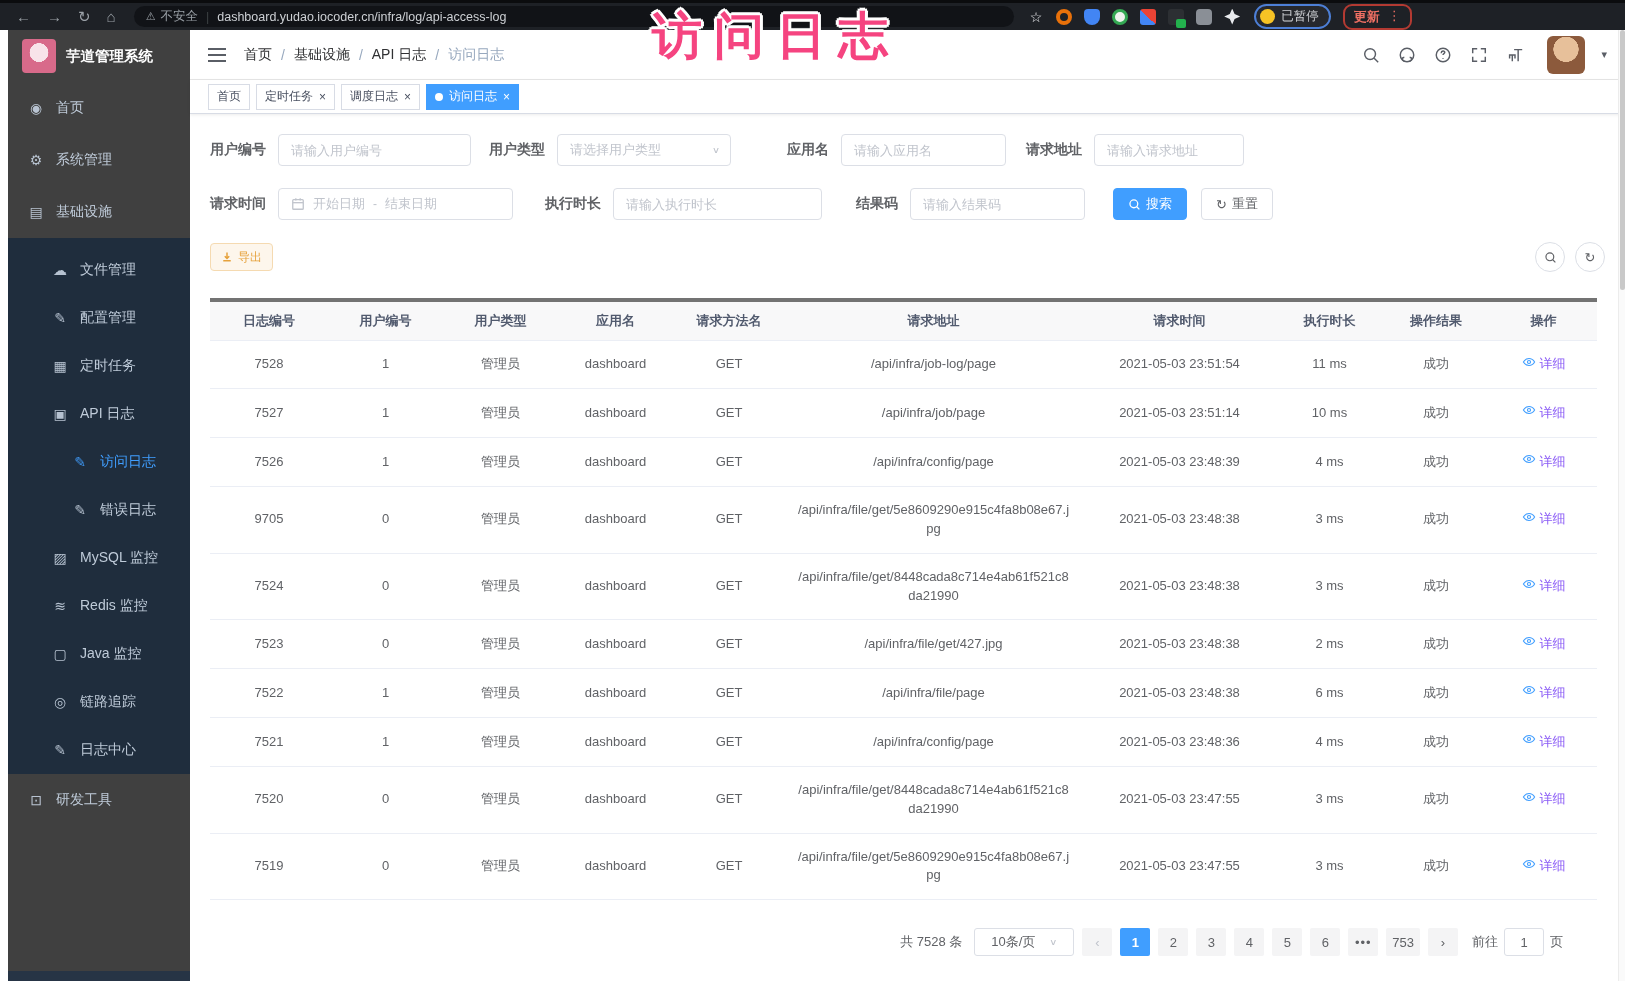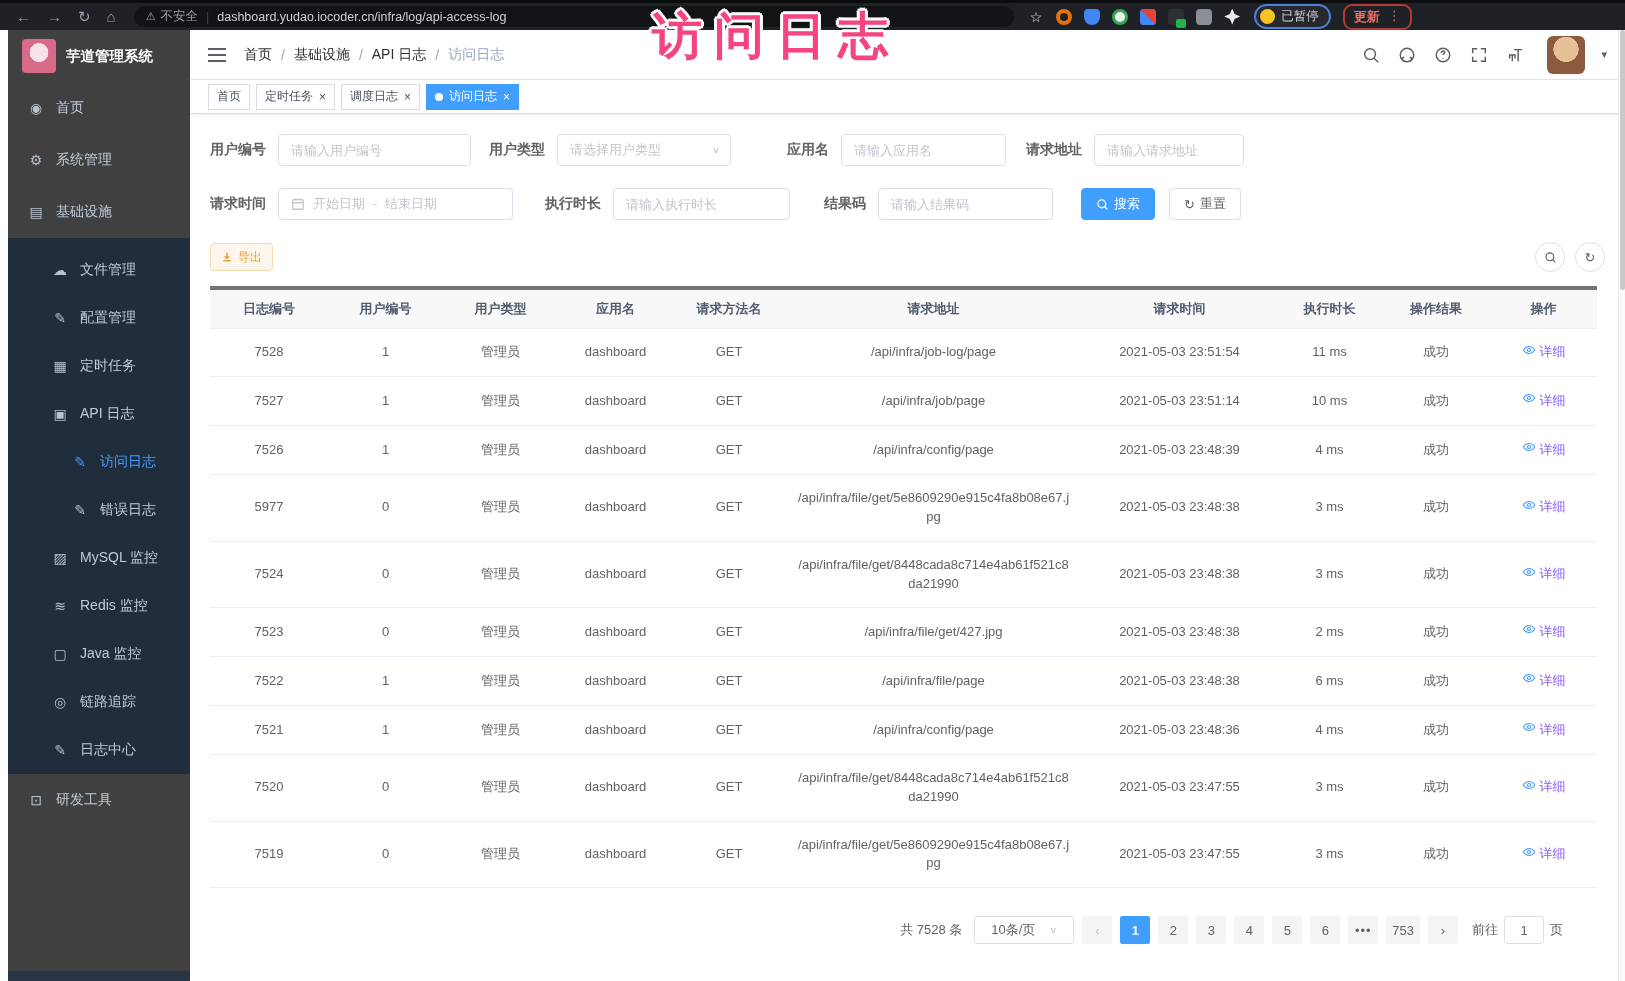--- a/index.html
+++ b/index.html
@@ -107,21 +107,21 @@
   .range-sep { color:#c0c4cc; font-size:12px; }
   .btn { height:32px; border-radius:4px; border:1px solid #dcdfe6; background:#fff; color:#606266;
     font-size:13px; padding:0 14px; cursor:pointer; display:inline-flex; align-items:center; gap:5px;
     font-family:"Liberation Sans", sans-serif; }
   .btn.primary { background:#409eff; border-color:#409eff; color:#fff; }
   .btn.primary svg { width:13px; height:13px; stroke:#fff; fill:none; stroke-width:2; }
   .btn .r-icon { font-size:13px; }
   .btn.warning-plain { height:28px; background:#fdf6ec; border-color:#f5dab1; color:#e6a23c; padding:0 10px; font-size:12px; }
   .btn.warning-plain svg { width:12px; height:12px; stroke:#e6a23c; fill:none; stroke-width:2; }
 
-  .toolbar-row { display:flex; align-items:center; margin-bottom:14px;justify-content:space-between; }
+  .toolbar-row { display:flex; align-items:center; margin-bottom:26px;justify-content:space-between; }
   .mini-circles { margin-left:auto; display:flex; gap:10px; }
   .mini-btn { width:30px; height:30px; border-radius:50%; border:1px solid #dcdfe6; background:#fff;
     display:flex; align-items:center; justify-content:center; cursor:pointer; color:#606266; font-size:13px; }
   .mini-btn svg { width:13px; height:13px; stroke:#606266; fill:none; stroke-width:1.8; }
 
   
   table.log-table { width:1387px; border-collapse:collapse; table-layout:fixed; font-size:13px; color:#606266; }
   .log-table th { background:#f8f8f9; color:#515a6e; font-weight:bold; height:40px;
     border-bottom:1px solid #ebeef5; border-top:4px solid #737373; text-align:center; padding:0 6px; }
   .log-table td { border-bottom:1px solid #ebeef5; text-align:center; padding:14px 10px;
@@ -362,21 +362,21 @@
               <line x1="2" y1="6.5" x2="14" y2="6.5"></line>
               <line x1="5.5" y1="1.5" x2="5.5" y2="4"></line>
               <line x1="10.5" y1="1.5" x2="10.5" y2="4"></line>
             </svg>
         </span>
         <span class="placeholder-text">开始日期</span>
         <span class="range-sep">-</span>
         <span class="placeholder-text">结束日期</span>
       </div>
       <span class="f-label" style="margin-left:32px">执行时长</span>
-      <div class="el-input" style="width:177px">
+      <div class="el-input" style="width:209px">
         <input placeholder="请输入执行时长" style="">
       </div>
       <span class="f-label" style="margin-left:34px">结果码</span>
       <div class="el-input" style="width:175px">
         <input placeholder="请输入结果码" style="">
       </div>
       <button class="btn primary" style="margin-left:28px">
         <svg viewBox="0 0 20 20">
             <circle cx="9" cy="9" r="6"></circle>
             <line x1="13.5" y1="13.5" x2="17.5" y2="17.5"></line>
@@ -485,21 +485,21 @@
             <td>成功</td>
             <td><span class="detail-link">
                 <span><svg viewBox="0 0 20 20">
                     <path d="M2 10s3-5 8-5 8 5 8 5-3 5-8 5-8-5-8-5z"></path>
                     <circle cx="10" cy="10" r="2.2"></circle>
                   </svg></span>
                 <span>详细</span>
               </span></td>
           </tr>
           <tr>
-            <td>5977</td>
+            <td>9705</td>
             <td>0</td>
             <td>管理员</td>
             <td>dashboard</td>
             <td>GET</td>
             <td>/api/infra/file/get/5e8609290e915c4fa8b08e67.jpg</td>
             <td>2021-05-03 23:48:38</td>
             <td>3 ms</td>
             <td>成功</td>
             <td><span class="detail-link">
                 <span><svg viewBox="0 0 20 20">

